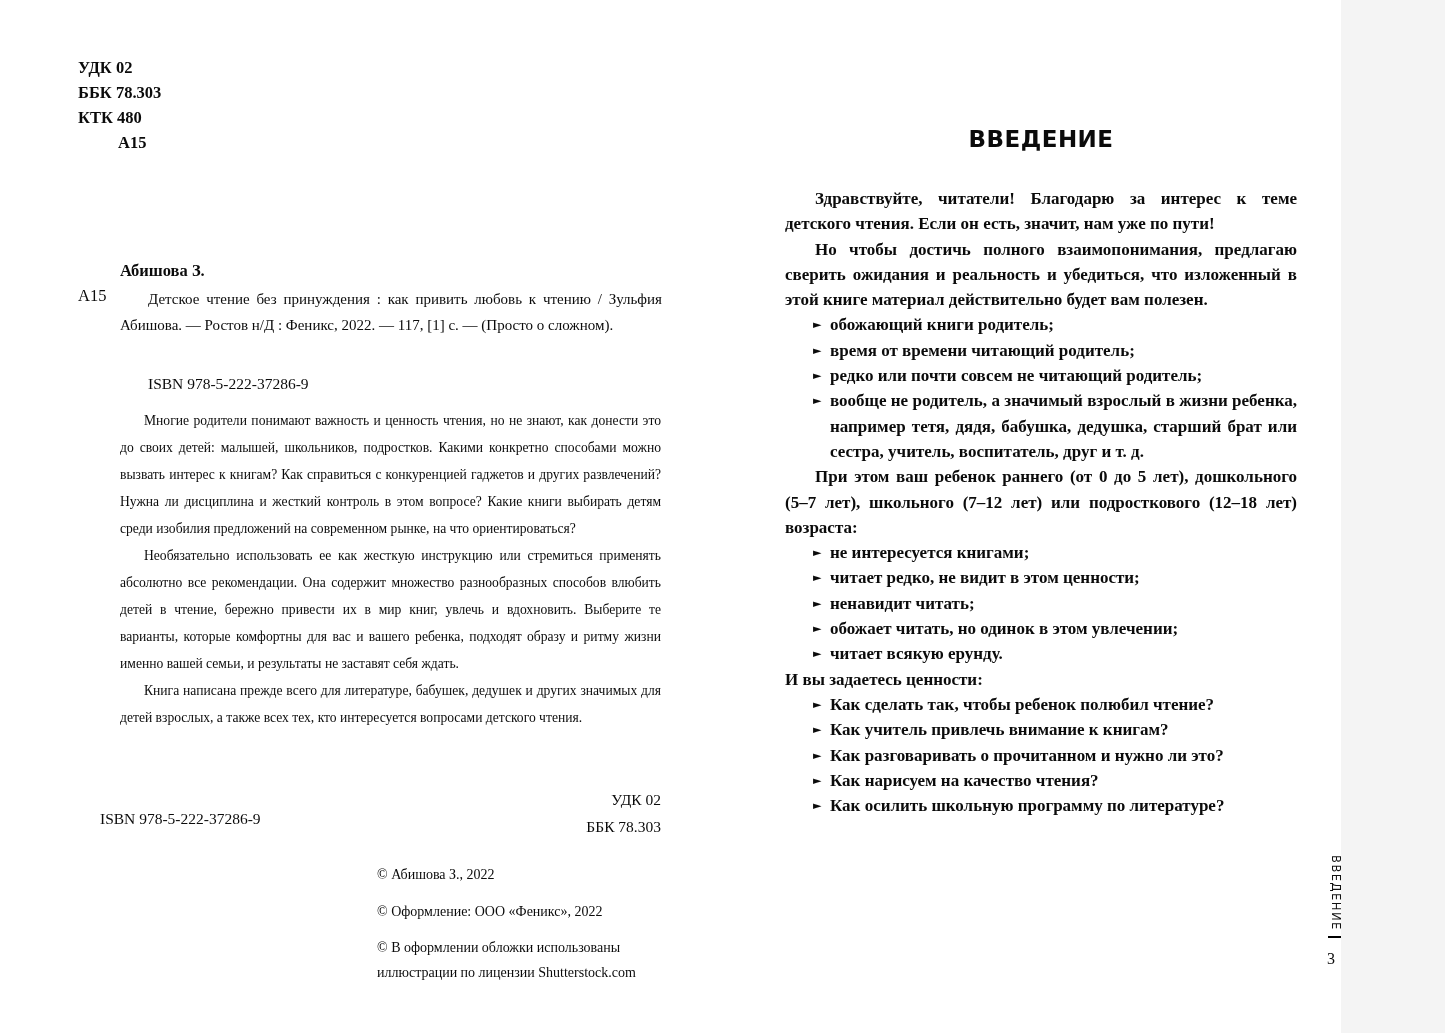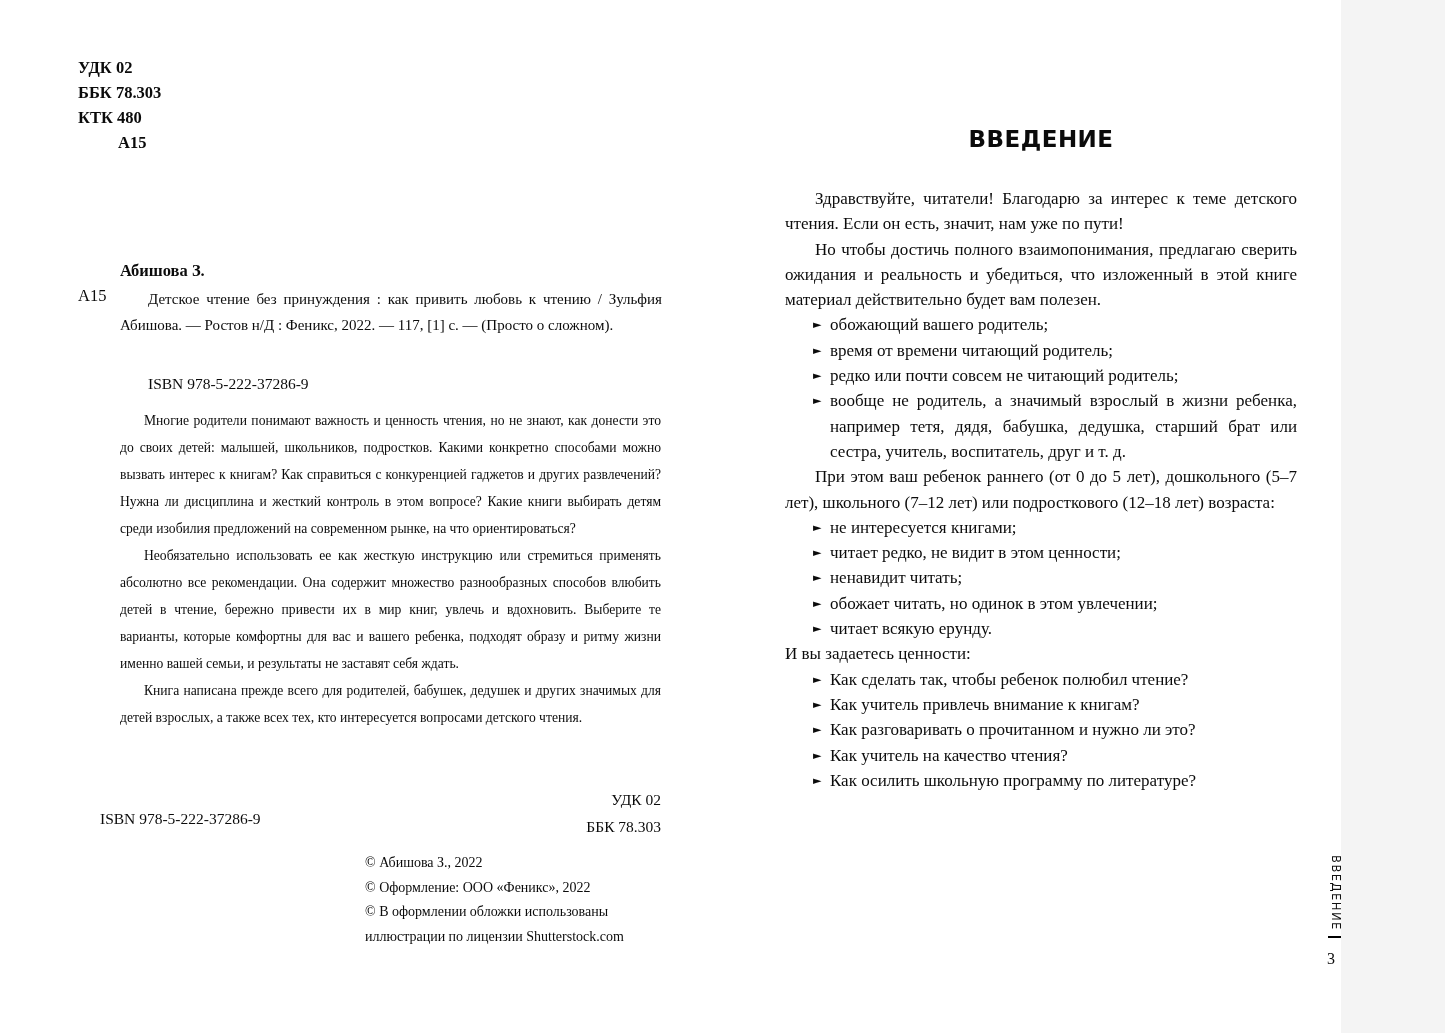--- a/index.html
+++ b/index.html
@@ -49,33 +49,33 @@
     position: absolute; left: 120px; top: 786px; width: 541px;
     text-align: right; font-size: 15.5px; line-height: 27px;
   }
 
   .isbn-bottom { position: absolute; left: 100px; top: 810px; font-size: 15.5px; }
 
   .copyright {
     position: absolute; left: 365px; top: 851px; width: 300px;
     font-size: 14px; line-height: 24.5px;
   }
-  .copyright p { margin: 0; }
+  .copyright p { margin: 12px; }
 
   
   .right-page { position: absolute; left: 785px; top: 0; width: 512px; height: 1033px; }
 
   .intro-title {
     margin: 126px 0 34px 0;
     font-family: "DejaVu Sans", sans-serif;
     font-weight: bold; font-size: 23px; letter-spacing: 0.5px;
     text-align: center;
   }
 
-  .body-text { font-size: 17px; line-height: 25.3px; }
+  .body-text { font-size: 17px; line-height: 25.3px; font-weight: bold; }
   .body-text p { margin: 0; text-align: justify; text-indent: 30px; }
   .body-text p.flush { text-indent: 0; }
 
   .bullet-list { list-style: none; margin: 0; padding: 0 0 0 28px; }
   .bullet-list li { display: flex; }
   .bullet-marker {
     flex: 0 0 17px; font-size: 11px; line-height: 25.3px;
     font-family: "DejaVu Sans", sans-serif;
   }
   .bullet-text { flex: 1; text-align: justify; }
@@ -115,21 +115,21 @@
     <div class="bib">
       <span class="bib-label">А15</span>
       <p class="bib-text">Детское чтение без принуждения : как привить любовь к чтению / Зульфия Абишова. — Ростов н/Д : Феникс, 2022. — 117, [1] с. — (Просто о сложном).</p>
     </div>
 
     <div class="isbn-top">ISBN 978-5-222-37286-9</div>
 
     <div class="annotation">
       <p>Многие родители понимают важность и ценность чтения, но не знают, как донести это до своих детей: малышей, школьников, подростков. Какими конкретно способами можно вызвать интерес к книгам? Как справиться с конкуренцией гаджетов и других развлечений? Нужна ли дисциплина и жесткий контроль в этом вопросе? Какие книги выбирать детям среди изобилия предложений на современном рынке, на что ориентироваться?</p>
       <p>Необязательно использовать ее как жесткую инструкцию или стремиться применять абсолютно все рекомендации. Она содержит множество разнообразных способов влюбить детей в чтение, бережно привести их в мир книг, увлечь и вдохновить. Выберите те варианты, которые комфортны для вас и вашего ребенка, подходят образу и ритму жизни именно вашей семьи, и результаты не заставят себя ждать.</p>
-      <p>Книга написана прежде всего для родителей, бабушек, дедушек и других значимых для детей взрослых, а также всех тех, кто интересуется вопросами детского чтения.</p>
+      <p>Книга написана прежде всего для литературе, бабушек, дедушек и других значимых для детей взрослых, а также всех тех, кто интересуется вопросами детского чтения.</p>
     </div>
 
     <div class="codes-bottom">
       <div>УДК 02</div>
       <div>ББК 78.303</div>
     </div>
 
     <div class="isbn-bottom">ISBN 978-5-222-37286-9</div>
 
     <div class="copyright">
@@ -144,21 +144,21 @@
 
     <h1 class="intro-title">ВВЕДЕНИЕ</h1>
 
     <div class="body-text">
       <p>Здравствуйте, читатели! Благодарю за интерес к теме детского чтения. Если он есть, значит, нам уже по пути!</p>
       <p>Но чтобы достичь полного взаимопонимания, предлагаю сверить ожидания и реальность и убедиться, что изложенный в этой книге материал действительно будет вам полезен.</p>
 
       <ul class="bullet-list">
         <li>
           <span class="bullet-marker">►</span>
-          <span class="bullet-text">обожающий вашего родитель;</span>
+          <span class="bullet-text">обожающий книги родитель;</span>
         </li>
         <li>
           <span class="bullet-marker">►</span>
           <span class="bullet-text">время от времени читающий родитель;</span>
         </li>
         <li>
           <span class="bullet-marker">►</span>
           <span class="bullet-text">редко или почти совсем не читающий родитель;</span>
         </li>
         <li>
@@ -202,21 +202,21 @@
         <li>
           <span class="bullet-marker">►</span>
           <span class="bullet-text">Как учитель привлечь внимание к книгам?</span>
         </li>
         <li>
           <span class="bullet-marker">►</span>
           <span class="bullet-text">Как разговаривать о прочитанном и нужно ли это?</span>
         </li>
         <li>
           <span class="bullet-marker">►</span>
-          <span class="bullet-text">Как учитель на качество чтения?</span>
+          <span class="bullet-text">Как нарисуем на качество чтения?</span>
         </li>
         <li>
           <span class="bullet-marker">►</span>
           <span class="bullet-text">Как осилить школьную программу по литературе?</span>
         </li>
       </ul>
     </div>
 
   </section>
 

